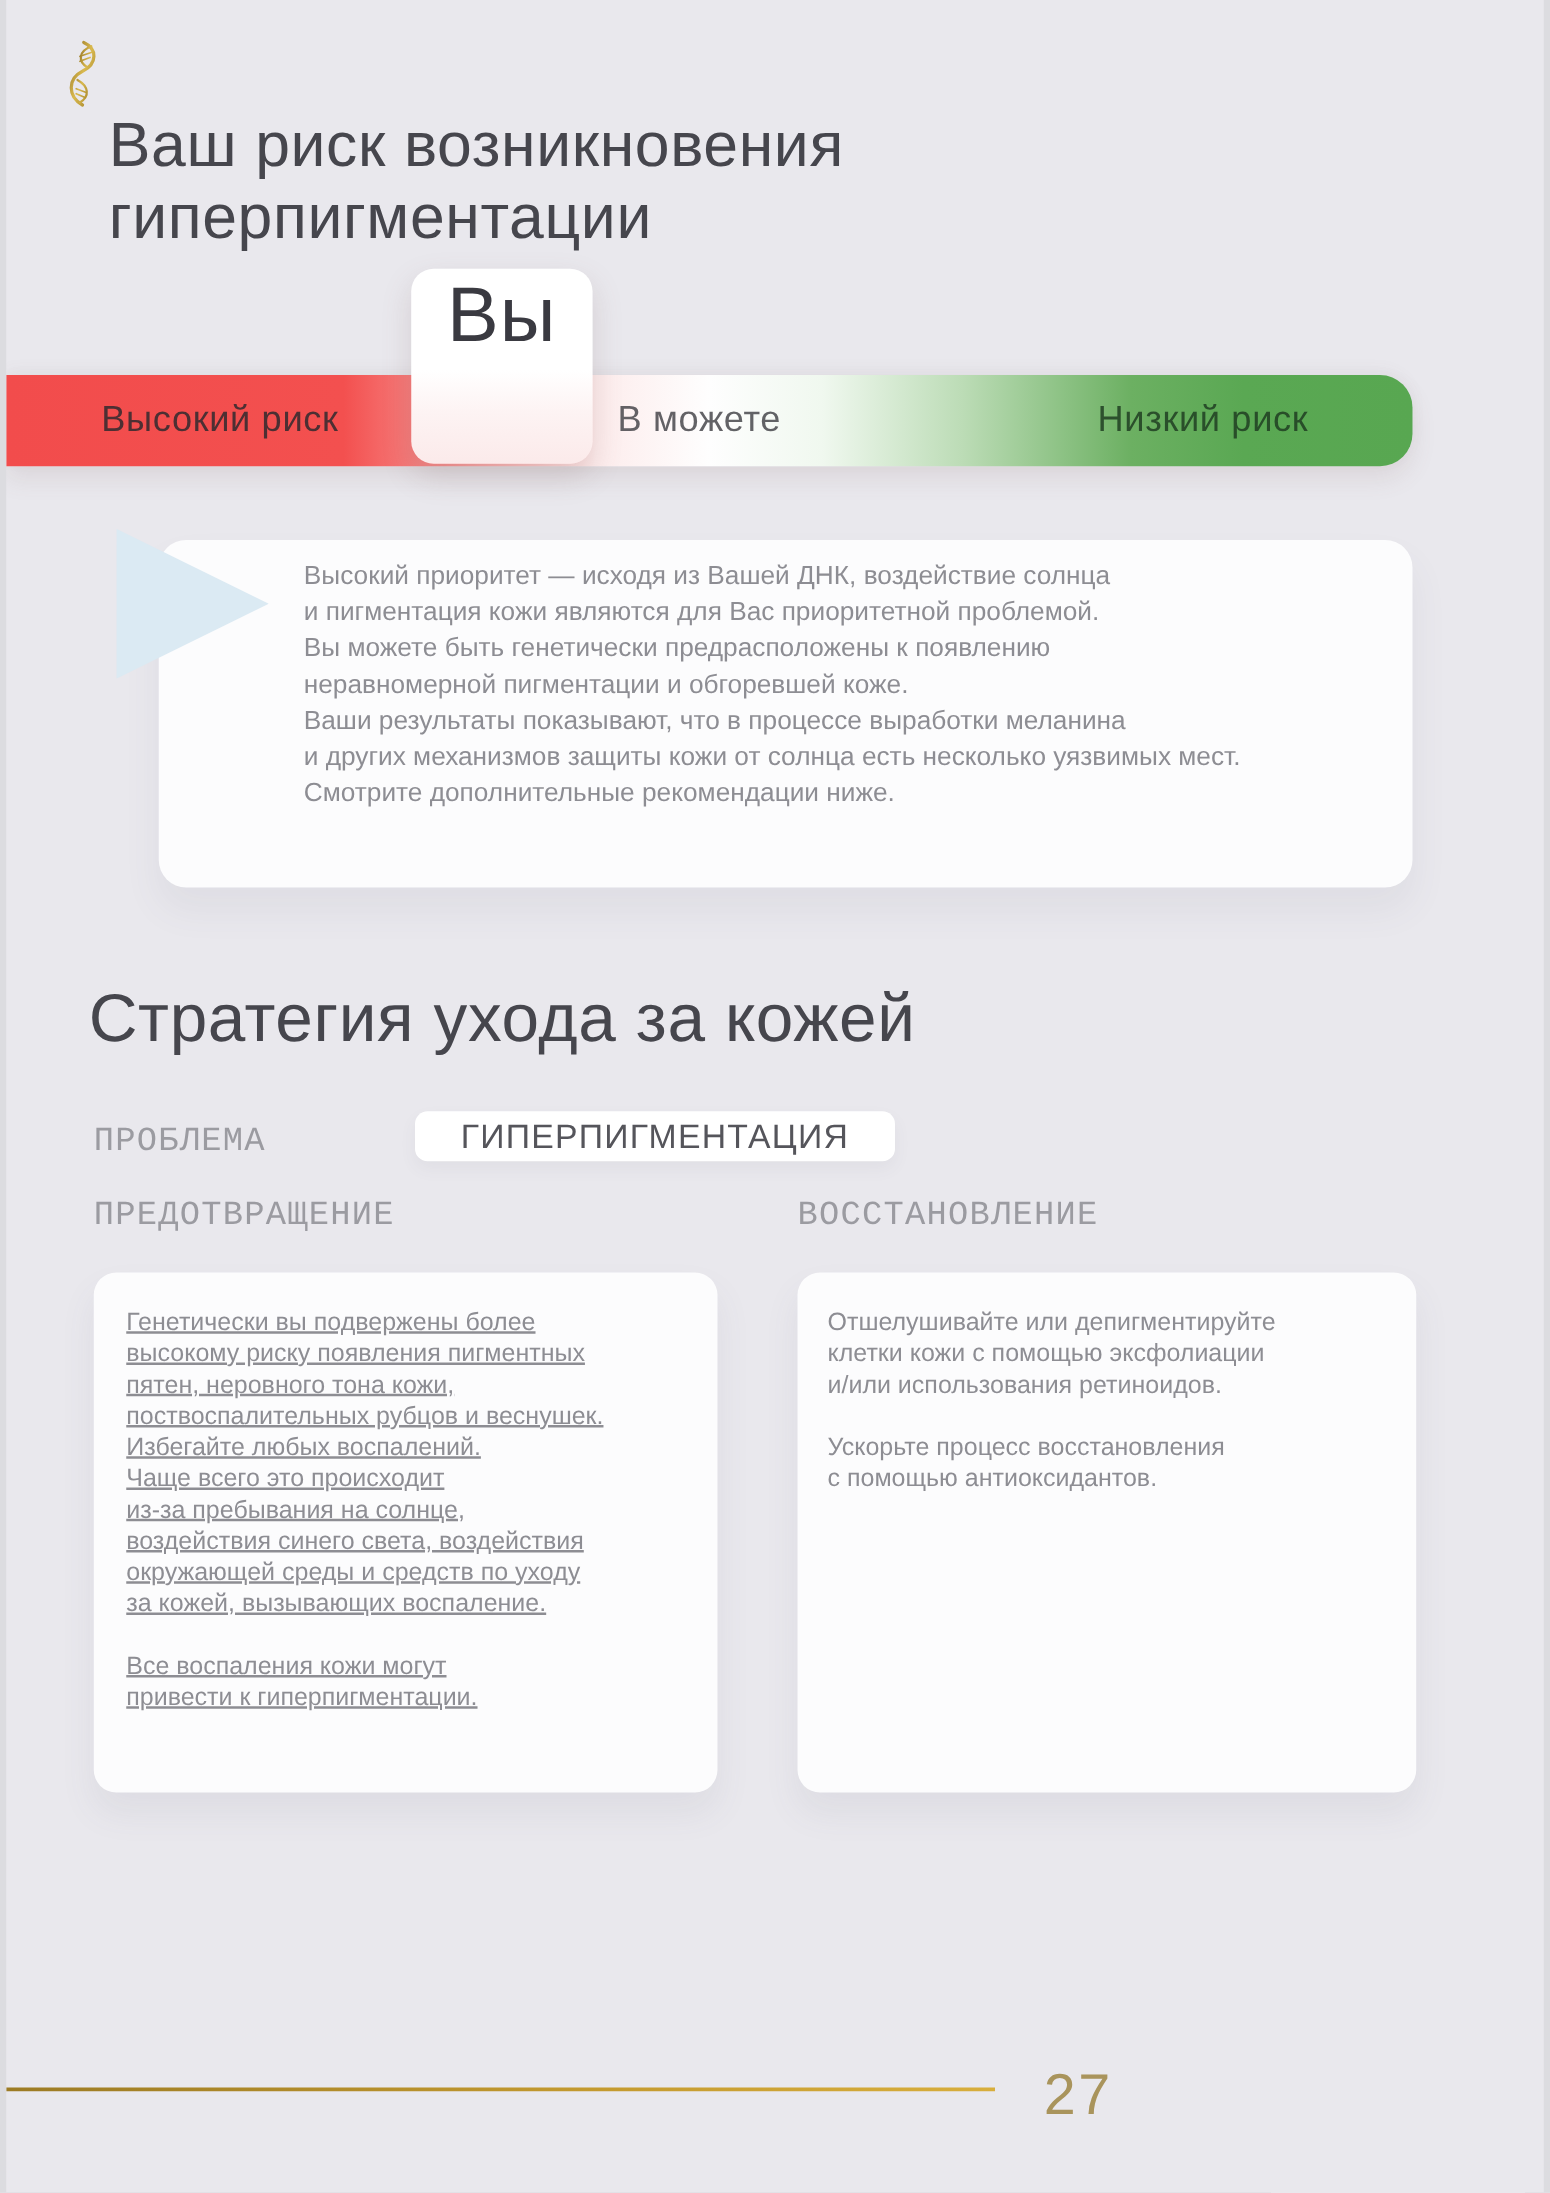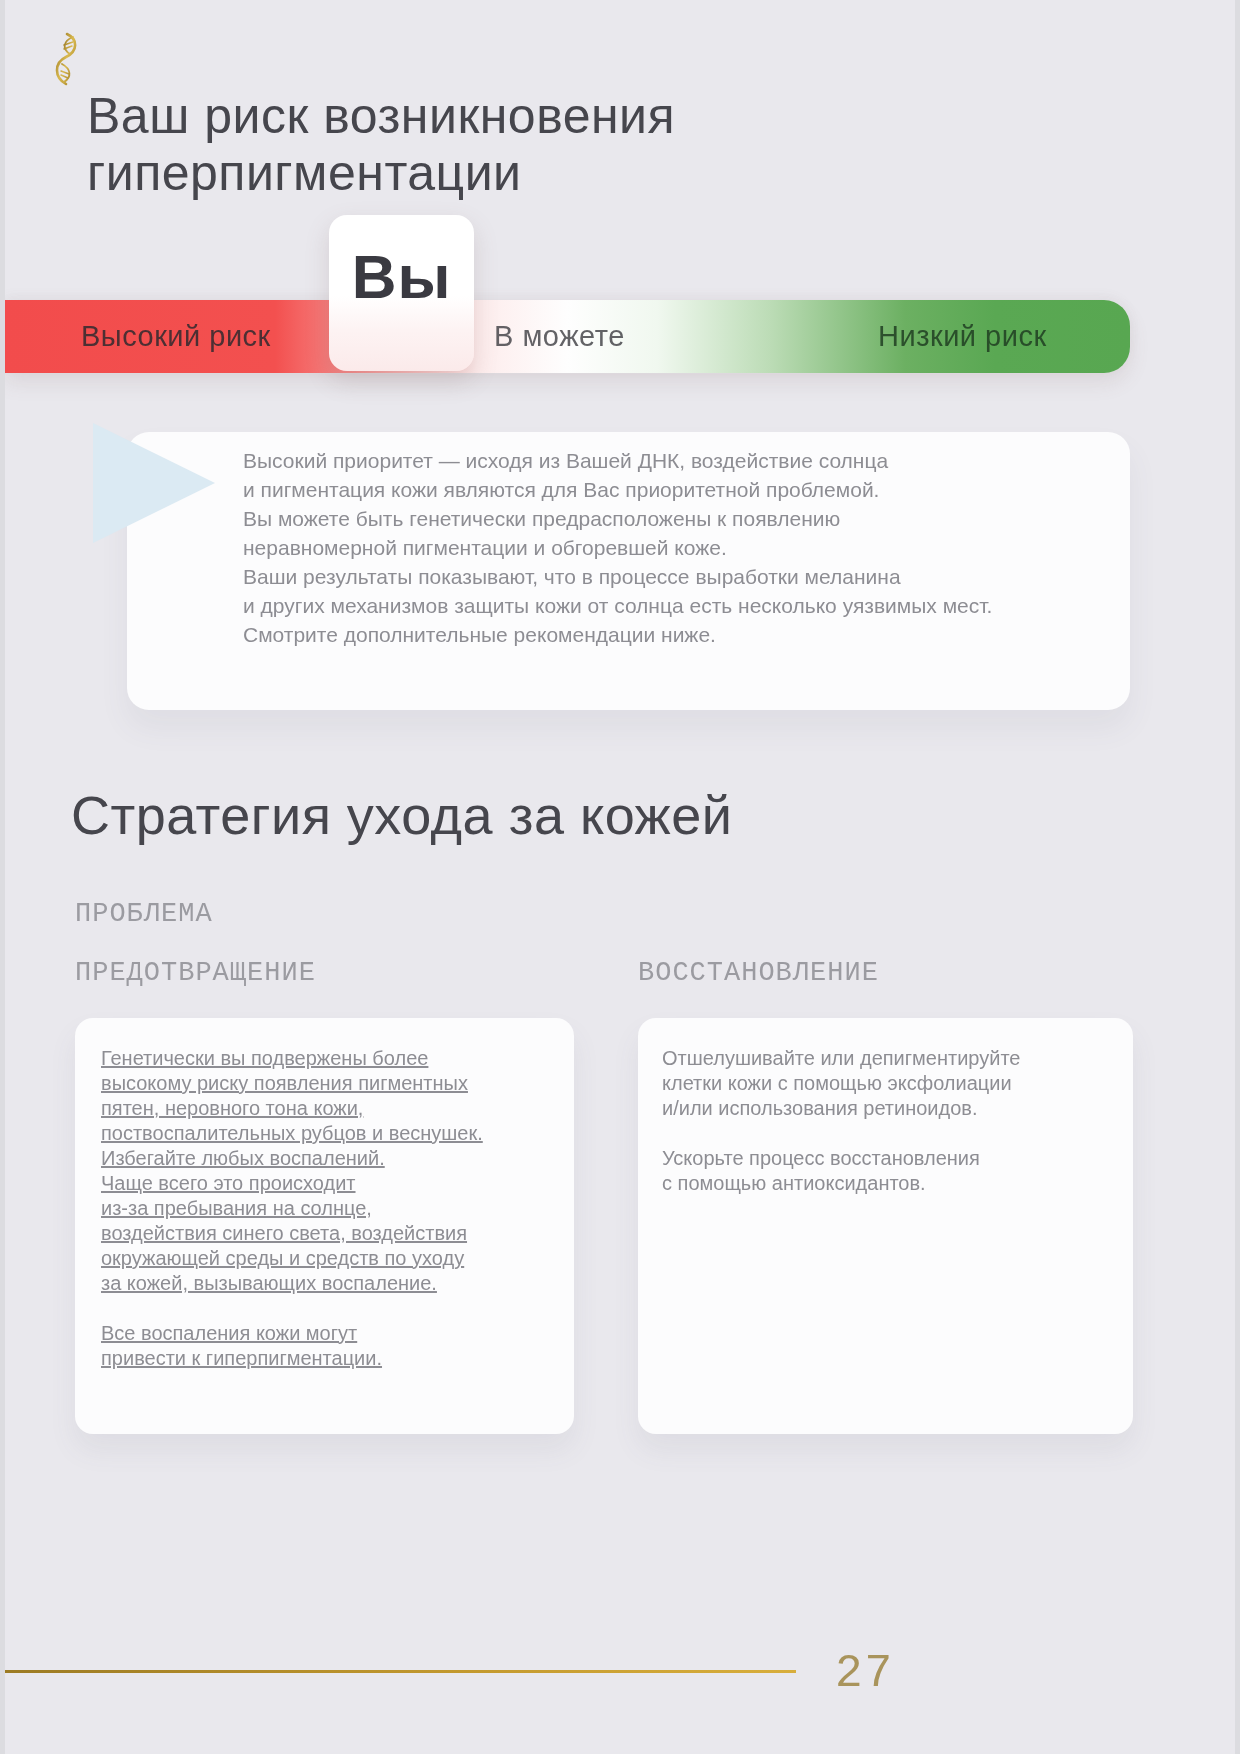--- a/index.html
+++ b/index.html
@@ -29,22 +29,22 @@
   .bar-label.mid{left:489px;color:rgba(55,55,60,.78);}
   .bar-label.low{left:873px;color:rgba(32,62,34,.85);}
   .you-chip{
     position:absolute;left:324px;top:215px;width:145px;height:156px;
     border-radius:18px;
     background:linear-gradient(180deg,#ffffff 0%,#ffffff 52%,#fdf3f3 74%,#fbeaea 100%);
     box-shadow:0 10px 24px rgba(120,90,90,.18);
     text-align:center;
   }
   .you-chip .you-text{
-    display:inline-block;margin-top:26px;font-size:62px;line-height:72px;
-    font-weight:700;color:#3a3a41;letter-spacing:1px;
+    display:inline-block;margin-top:2px;font-size:62px;line-height:72px;
+    font-weight:400;color:#3a3a41;letter-spacing:1px;
   }
   
   .note-card{
     position:absolute;left:122px;top:432px;width:1003px;height:278px;
     background:#fcfcfd;border-radius:22px;
     box-shadow:0 18px 30px rgba(90,90,110,.07);
   }
   .note-text{
     position:absolute;left:238px;top:446px;width:840px;
     font-size:21px;line-height:29px;color:#8d8d93;white-space:pre-line;
@@ -84,21 +84,21 @@
   }
   .card-text.left{left:96px;width:450px;text-decoration:underline;}
   .card-text.right{left:657px;width:450px;}
   
   .footer-line{
     position:absolute;left:0;top:1670px;width:791px;height:3px;
     background:linear-gradient(90deg,#9c7b24 0%,#c49a2f 60%,#d8ae3c 100%);
   }
   .page-number{
     position:absolute;left:830px;top:1648px;
-    font-family:Liberation Mono, monospace;font-weight:300;
+    font-family:Liberation Sans, sans-serif;font-weight:300;
     font-size:46px;color:#a9945c;letter-spacing:2px;
   }
 </style>
 </head>
 <body>
 
 <div class="page">
 
   <svg class="logo" viewBox="0 0 30 58">
     <defs>
@@ -132,20 +132,21 @@
 и пигментация кожи являются для Вас приоритетной проблемой.
 Вы можете быть генетически предрасположены к появлению
 неравномерной пигментации и обгоревшей коже.
 Ваши результаты показывают, что в процессе выработки меланина
 и других механизмов защиты кожи от солнца есть несколько уязвимых мест.
 Смотрите дополнительные рекомендации ниже.</div>
 
   <h2 class="strategy-heading">Стратегия ухода за кожей</h2>
 
   <span class="upper-label problem-label">ПРОБЛЕМА</span>
+  <div class="problem-chip">ГИПЕРПИГМЕНТАЦИЯ</div>
 
   <span class="upper-label prevention-label">ПРЕДОТВРАЩЕНИЕ</span>
   <span class="upper-label repair-label">ВОССТАНОВЛЕНИЕ</span>
 
   <div class="strategy-card left"></div>
   <div class="strategy-card right"></div>
   <div class="card-text left">Генетически вы подвержены более
 высокому риску появления пигментных
 пятен, неровного тона кожи,
 поствоспалительных рубцов и веснушек.

